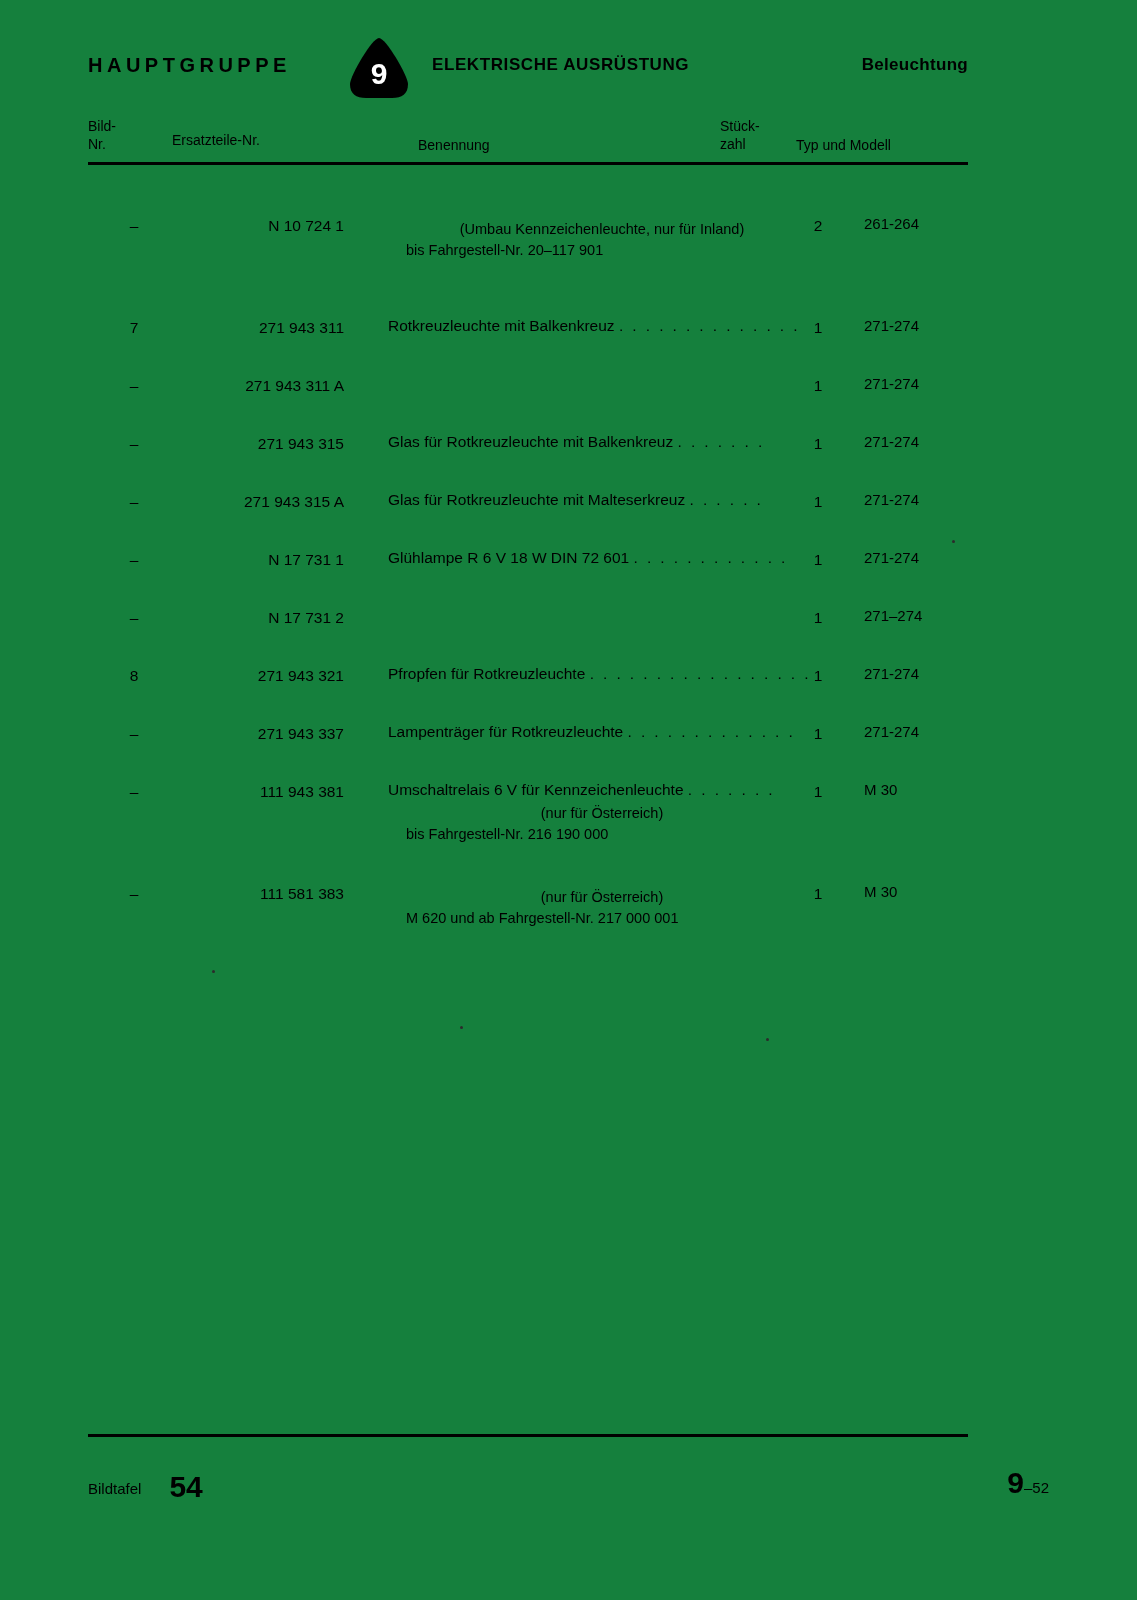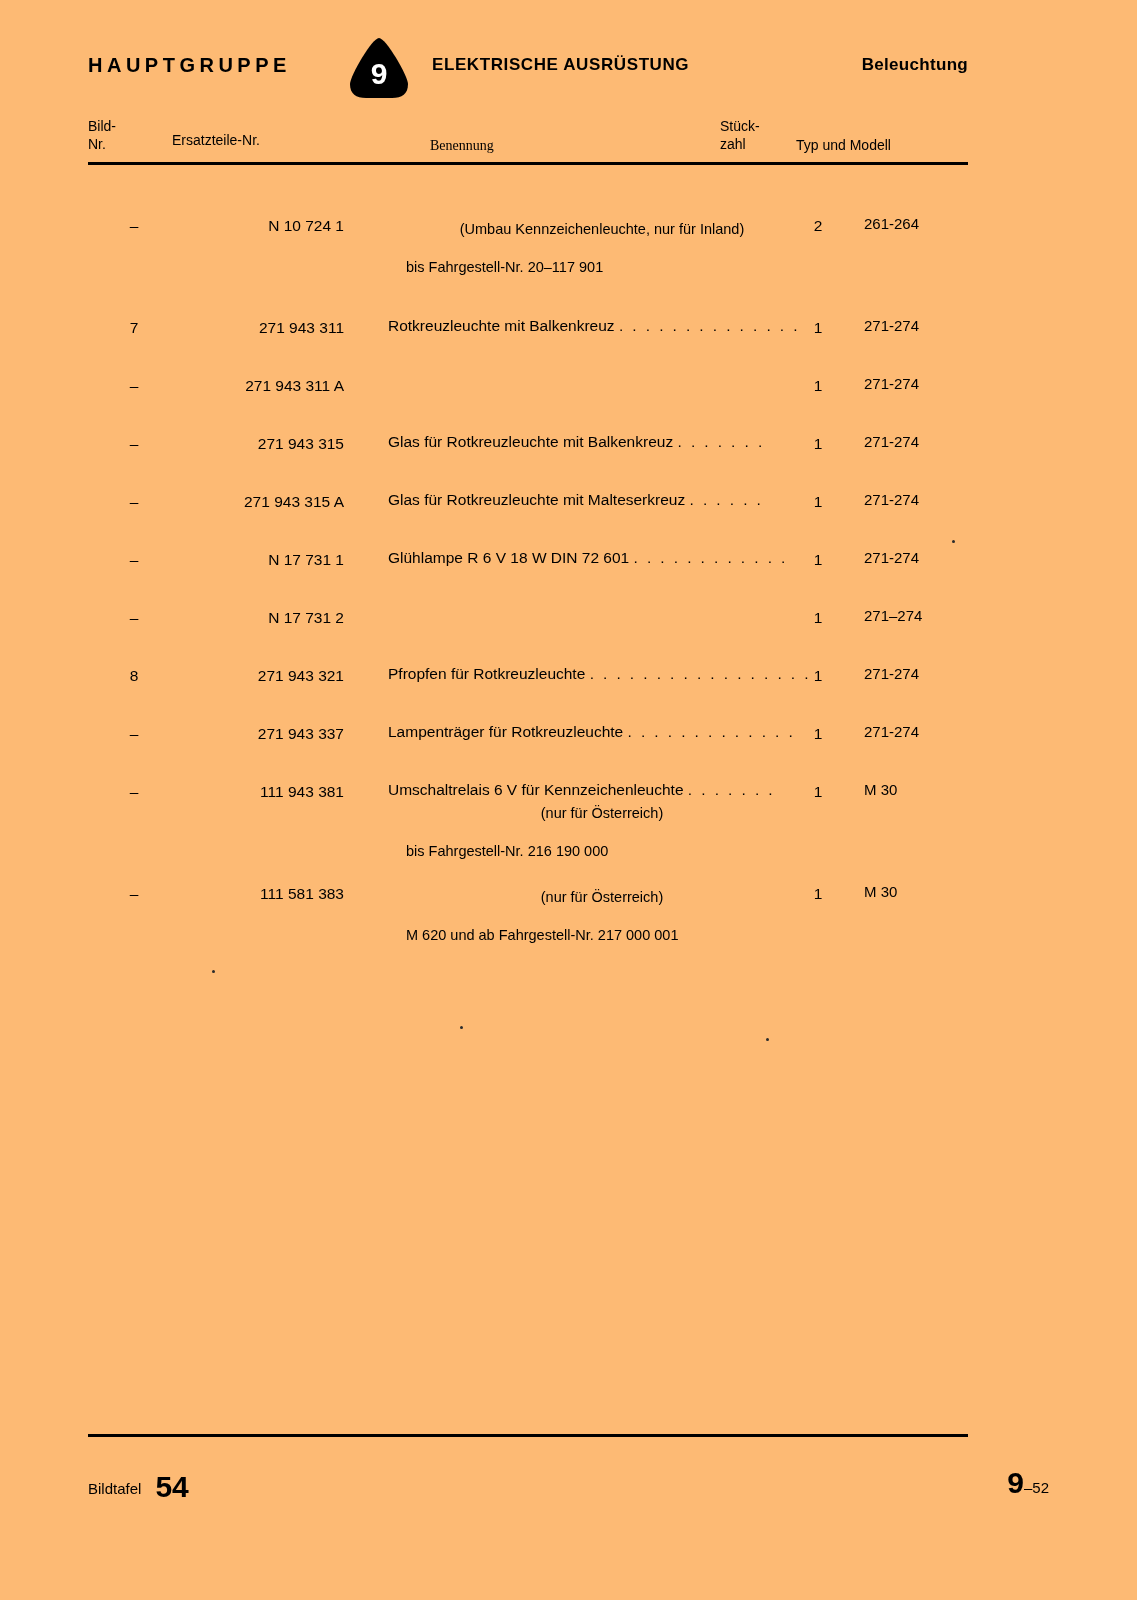--- a/index.html
+++ b/index.html
@@ -8,21 +8,21 @@
     background: #ffffff;
   }
   body {
     font-family: "Liberation Sans", sans-serif;
     color: #000000;
   }
   .page {
     position: relative;
     width: 1137px;
     height: 1600px;
-    background: #fdba74;
+    background: #15803d;
     overflow: hidden;
   }
 
   
   .header {
     position: absolute;
     left: 88px;
     top: 42px;
     width: 880px;
     height: 56px;
@@ -70,21 +70,21 @@
     width: 880px;
     height: 42px;
     font-size: 14px;
   }
   .colhead .c {
     position: absolute;
     line-height: 1.25;
   }
   .c-bild   { left: 0px;   top: 0px; }
   .c-ersatz { left: 84px;  top: 14px; }
-  .c-benen  { left: 342px; top: 19px; font-family: Liberation Serif, serif; }
+  .c-benen  { left: 330px; top: 19px; }
   .c-stueck { left: 632px; top: 0px; }
   .c-typ    { left: 708px; top: 19px; }
 
   .rule-top {
     position: absolute;
     left: 88px;
     top: 162px;
     width: 880px;
     height: 3px;
     background: #000;
@@ -139,21 +139,21 @@
   }
   .desc .sub {
     font-size: 14.5px;
     margin-top: 6px;
     padding-left: 18px;
     white-space: nowrap;
     text-align: center;
   }
   .desc .sub2 {
     font-size: 14.5px;
-    margin-top: 22px;
+    margin-top: 5px;
     padding-left: 18px;
     white-space: nowrap;
   }
   .cell.qty {
     left: 718px;
     width: 24px;
     text-align: center;
     top: 2px;
     font-size: 15.5px;
   }
@@ -185,21 +185,21 @@
   }
   .foot-left {
     position: absolute;
     left: 88px;
     top: 1470px;
     font-size: 15px;
   }
   .foot-left .big {
     font-size: 30px;
     font-weight: bold;
-    margin-left: 14px;
+    margin-left: 28px;
     vertical-align: -3px;
   }
   .foot-right {
     position: absolute;
     right: 88px;
     top: 1466px;
     font-size: 15px;
   }
   .foot-right .big {
     font-size: 30px;

